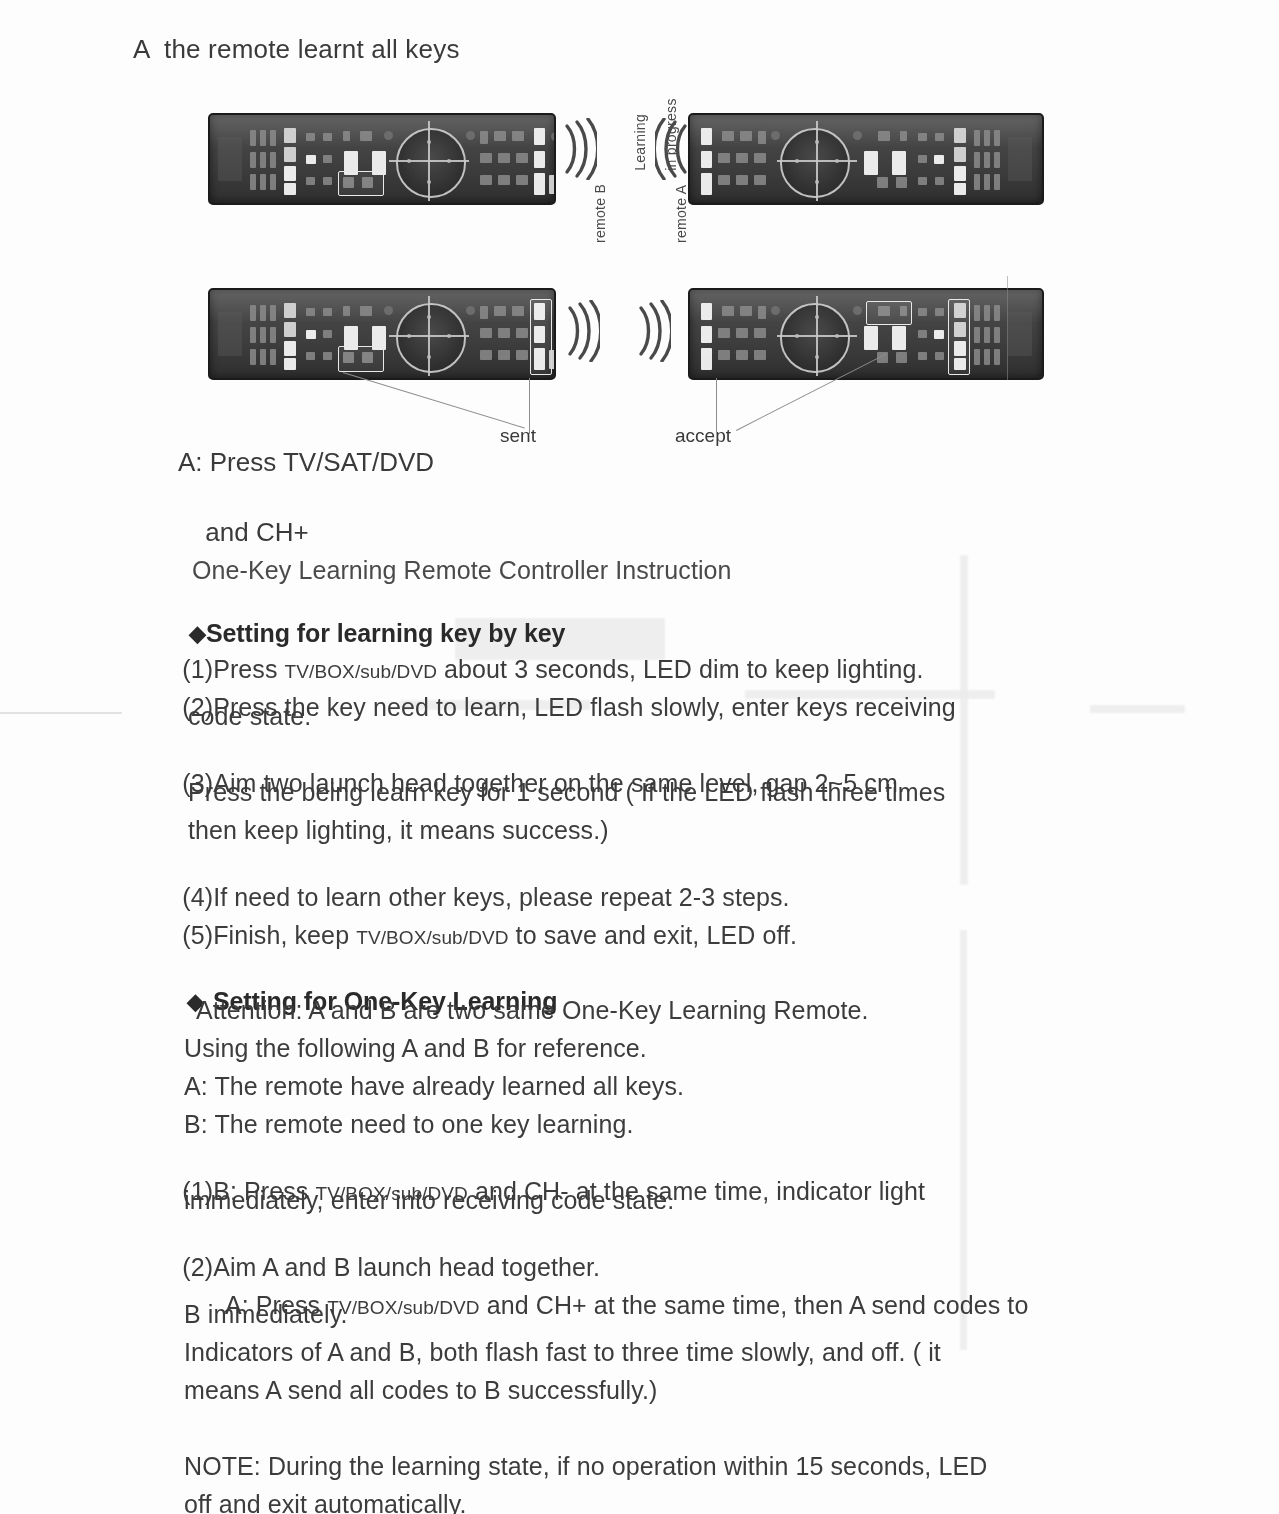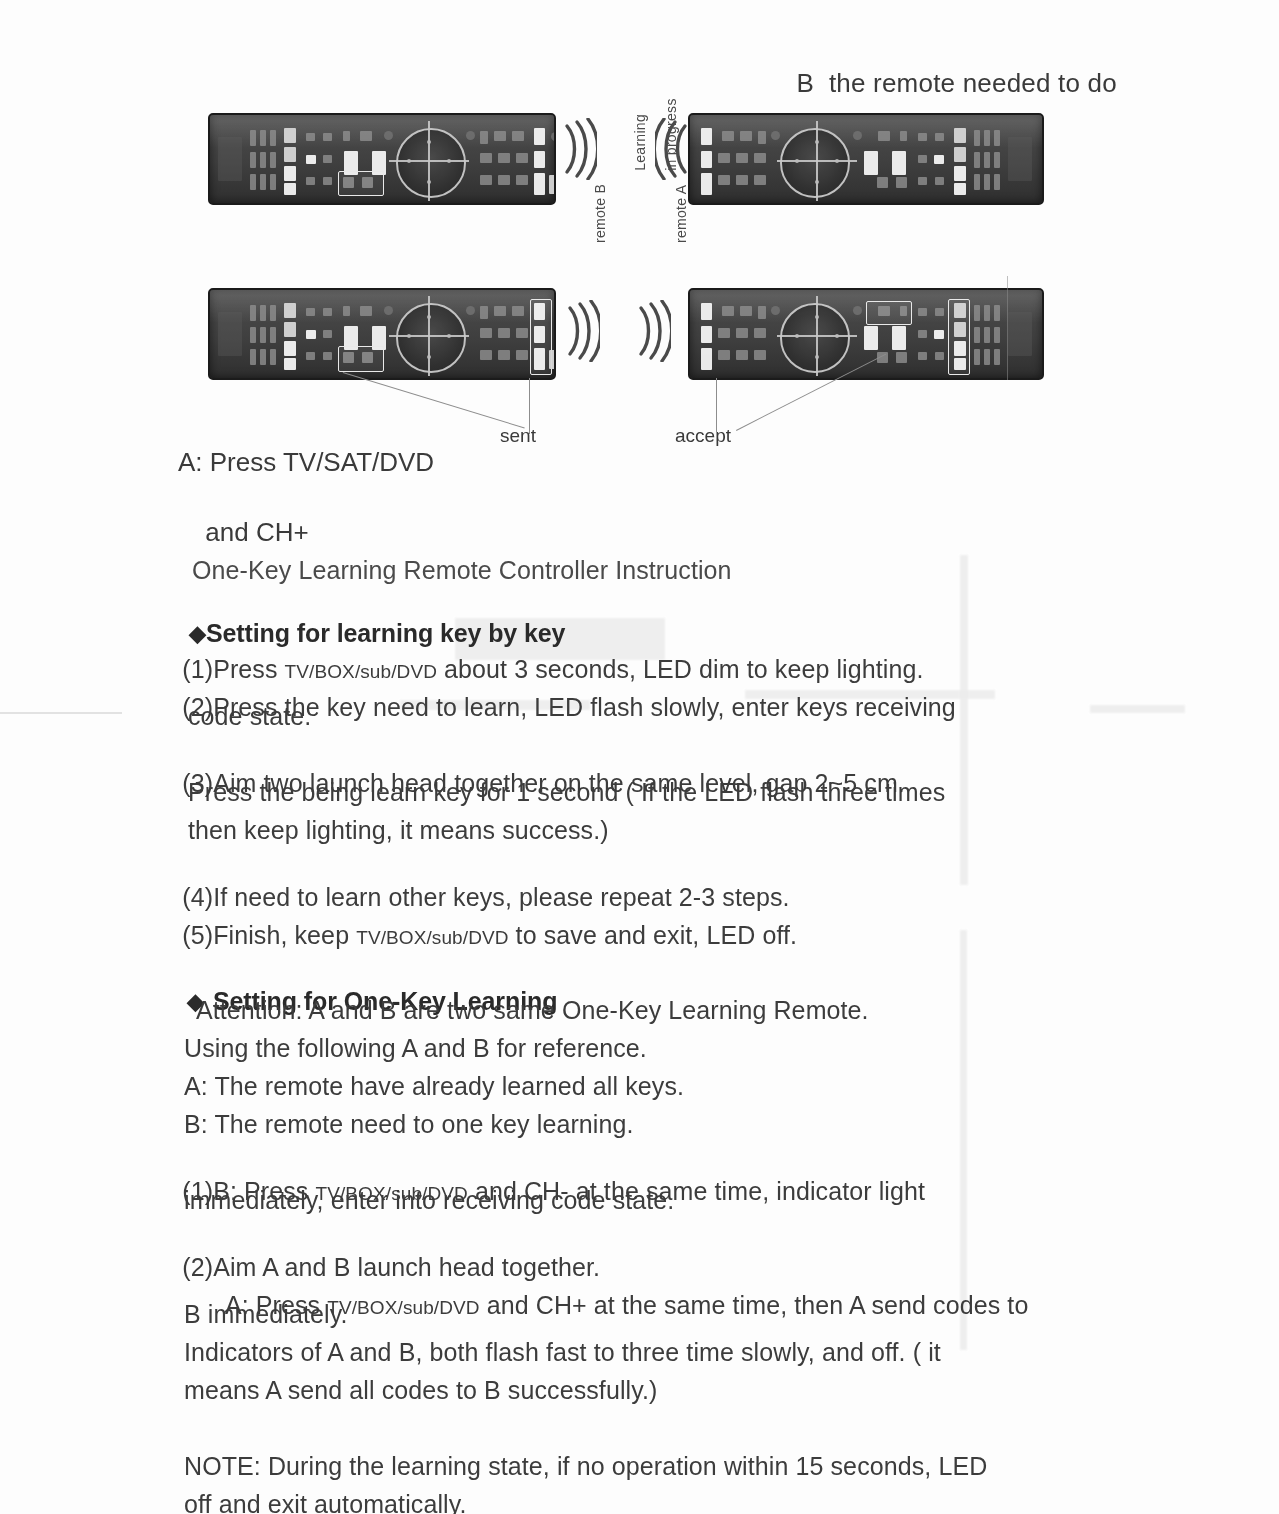--- a/index.html
+++ b/index.html
@@ -194,22 +194,23 @@
   <div class="scan-line" style="left:0;top:712px;width:122px;height:2px;"></div>
   <div class="scan-smudge" style="left:400px;top:700px;width:190px;height:10px;"></div>
   <div class="scan-smudge" style="left:745px;top:690px;width:250px;height:9px;"></div>
   <div class="scan-smudge" style="left:960px;top:555px;width:8px;height:330px;"></div>
   <div class="scan-smudge" style="left:960px;top:930px;width:7px;height:420px;"></div>
   <div class="scan-smudge" style="left:455px;top:618px;width:210px;height:42px;"></div>
   <div class="scan-smudge" style="left:1090px;top:705px;width:95px;height:8px;"></div>
 
   <div id="diagram">
 
+    <div class="hdr" id="hdr-a">A  the remote learnt all keys</div>
     <div class="hdr" id="hdr-b">
-      <span>B  the remote needed to do</span><br>
+      <br>
       <span style="display:inline-block;margin-left:36px;">one-key learning</span>
     </div>
 
     <div class="remote" style="left:208px;top:113px;width:344px;height:88px;">
       <div class="sheen"></div>
 
       <div class="btn dk" style="left:8px;top:22px;width:24px;height:44px;opacity:.35;"></div>
 
       <div class="btn" style="left:40px;top:15px;width:6px;height:16px;"></div>
       <div class="btn" style="left:50px;top:15px;width:6px;height:16px;"></div>

